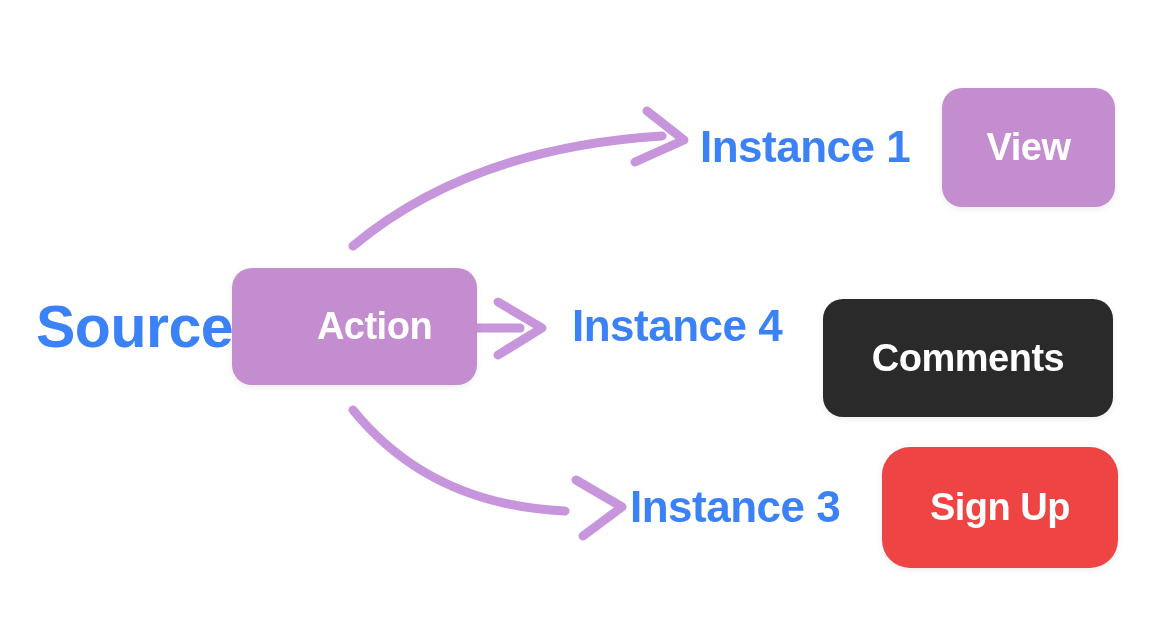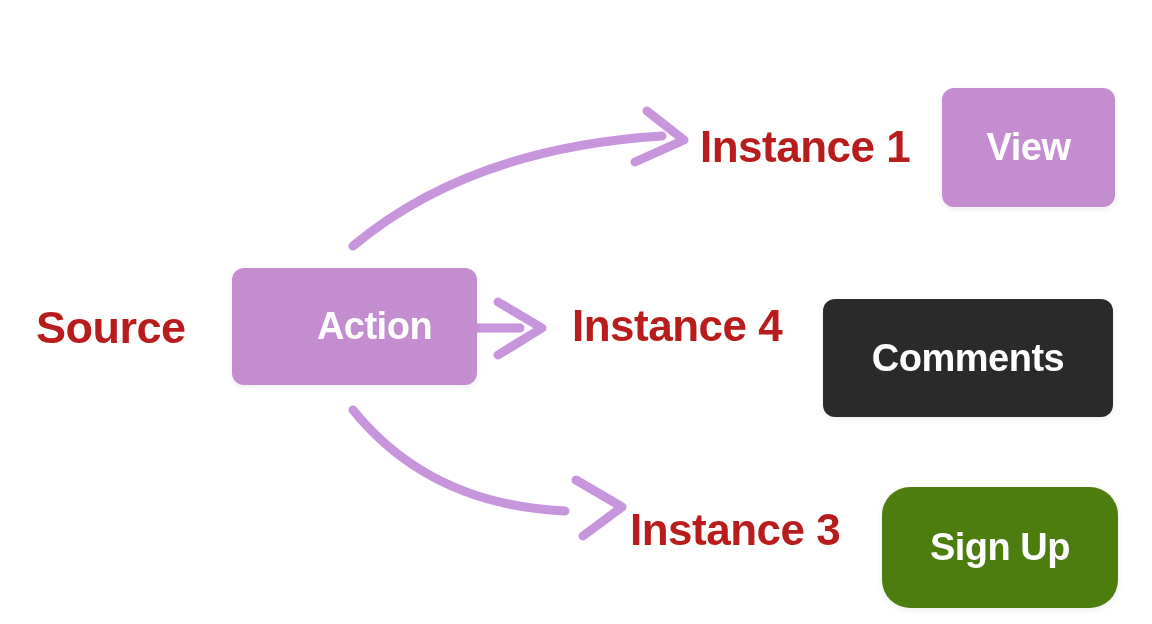--- a/index.html
+++ b/index.html
@@ -25,58 +25,58 @@
   }
   .arrow-stroke {
     stroke: #C795DC;
     stroke-width: 9;
     stroke-linecap: round;
     stroke-linejoin: round;
     fill: none;
   }
   .label {
     position: absolute;
-    color: #b91c1c;
+    color: #3b82f6;
     font-weight: 700;
     font-size: 44px;
     line-height: 44px;
     letter-spacing: -0.5px;
     white-space: nowrap;
   }
   .source-label {
-    font-size: 45px;
+    font-size: 59px;
     line-height: 45px;
   }
   .btn {
     position: absolute;
     display: flex;
     align-items: center;
     justify-content: center;
     color: #ffffff;
     font-weight: 700;
     font-size: 38px;
     letter-spacing: -0.5px;
-    border-radius: 12px;
+    border-radius: 20px;
     box-shadow: 0 2px 6px rgba(0,0,0,0.08);
     cursor: pointer;
     white-space: nowrap;
   }
   .btn-purple { background: #C48DD0; }
   .btn-dark   { background: #2A2A2A; }
-  .btn-orange { background: #4d7c0f; margin-top: 40px; }
+  .btn-orange { background: #ef4444; }
 
   .action-button   { left: 232px; top: 268px; width: 205px; height: 117px; padding-left: 40px; }
   .view-button     { left: 942px; top:  88px; width: 173px; height: 119px; }
   .comments-button { left: 823px; top: 267px; width: 290px; height: 118px; margin-top: 32px; }
   .signup-button   { left: 882px; top: 447px; width: 236px; height: 121px; border-radius: 28px; }
 
   .pos-source     { left: 36px;  top: 305px; }
   .pos-instance-1 { left: 700px; top: 125px; }
   .pos-instance-2 { left: 572px; top: 304px; }
-  .pos-instance-3 { left: 630px; top: 508px; }
+  .pos-instance-3 { left: 630px; top: 485px; }
 </style>
 </head>
 <body>
 
 <div class="canvas">
 
   <svg class="arrows-overlay" viewBox="0 0 1152 624" xmlns="http://www.w3.org/2000/svg">
     <g>
       <path class="arrow-stroke" d="M 353 246 Q 470 148 662 136"></path>
       <path class="arrow-stroke" d="M 647 111 L 684 140 L 635 162"></path>

